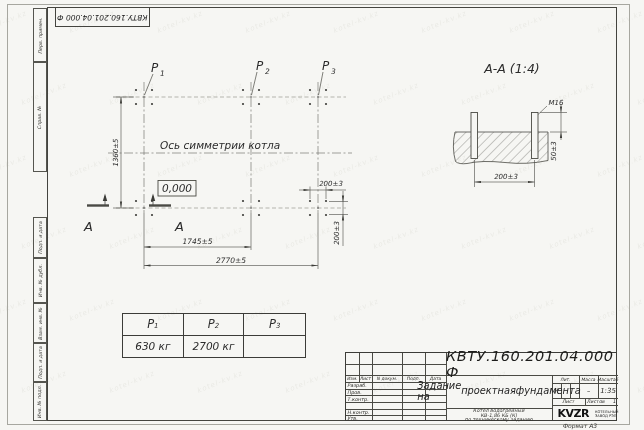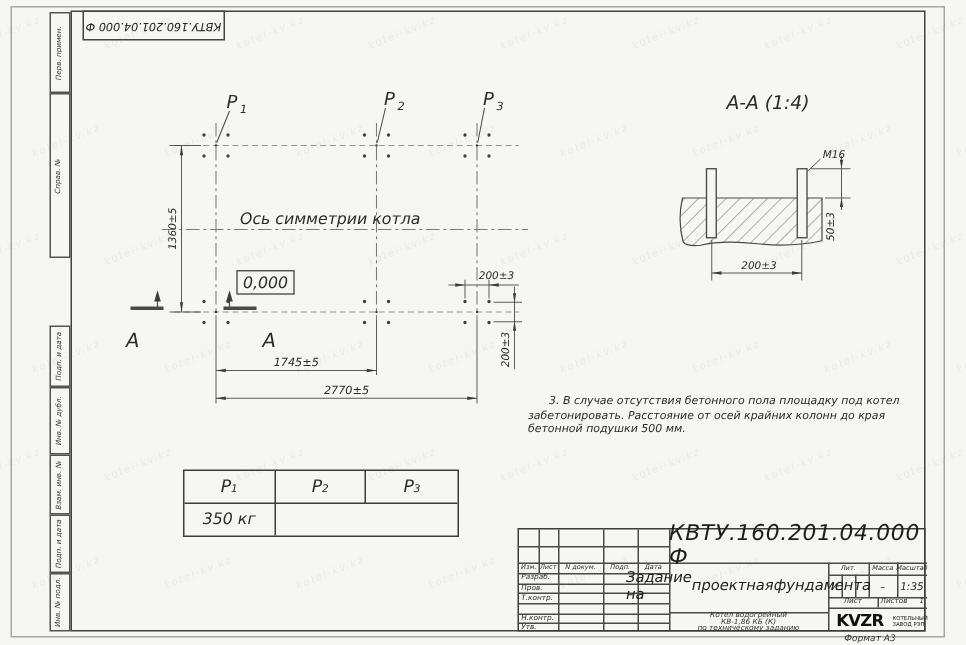--- a/index.html
+++ b/index.html
@@ -268,37 +268,37 @@
           <polygon points="534.5,182 528,180.9 528,183.1"></polygon>
       </g>
     </g>
     <text x="512" y="72.5" text-anchor="middle" class="t125">А-А (1:4)</text>
     <text x="548.5" y="105" class="t7">М16</text>
     <text x="556" y="151" text-anchor="middle" class="t7" transform="rotate(-90 556 151)">50±3</text>
     <text x="506" y="179" text-anchor="middle" class="t7">200±3</text>
   </svg>
 
   <div class="notes">
-    <p>3. В случае отсутствия бетонного пола площадку под котел забетонировать. Расстояние от осей крайних колонн до края бетонной подушки 500 мм.</p>
   </div>
 
   <div class="ltable">
     <div class="cell">
         <span class="hname">P</span>
         <sub>1</sub>
       </div>
     <div class="cell">
         <span class="hname">P</span>
         <sub>2</sub>
       </div>
     <div class="cell">
         <span class="hname">P</span>
         <sub>3</sub>
       </div>
-    <div class="cell val">350 кг</div>
+    <div class="cell val">630 кг</div>
+    <div class="cell val">2700 кг</div>
   </div>
 
   <div class="tb">
 
     <div class="hl" style="left:0;top:11px;width:100px;"></div>
     <div class="hl" style="left:0;top:22px;width:272px;"></div>
     <div class="hl" style="left:0;top:29px;width:100px;"></div>
     <div class="hl" style="left:0;top:35.7px;width:100px;"></div>
     <div class="hl" style="left:0;top:42.3px;width:100px;"></div>
     <div class="hl" style="left:0;top:49px;width:100px;"></div>

